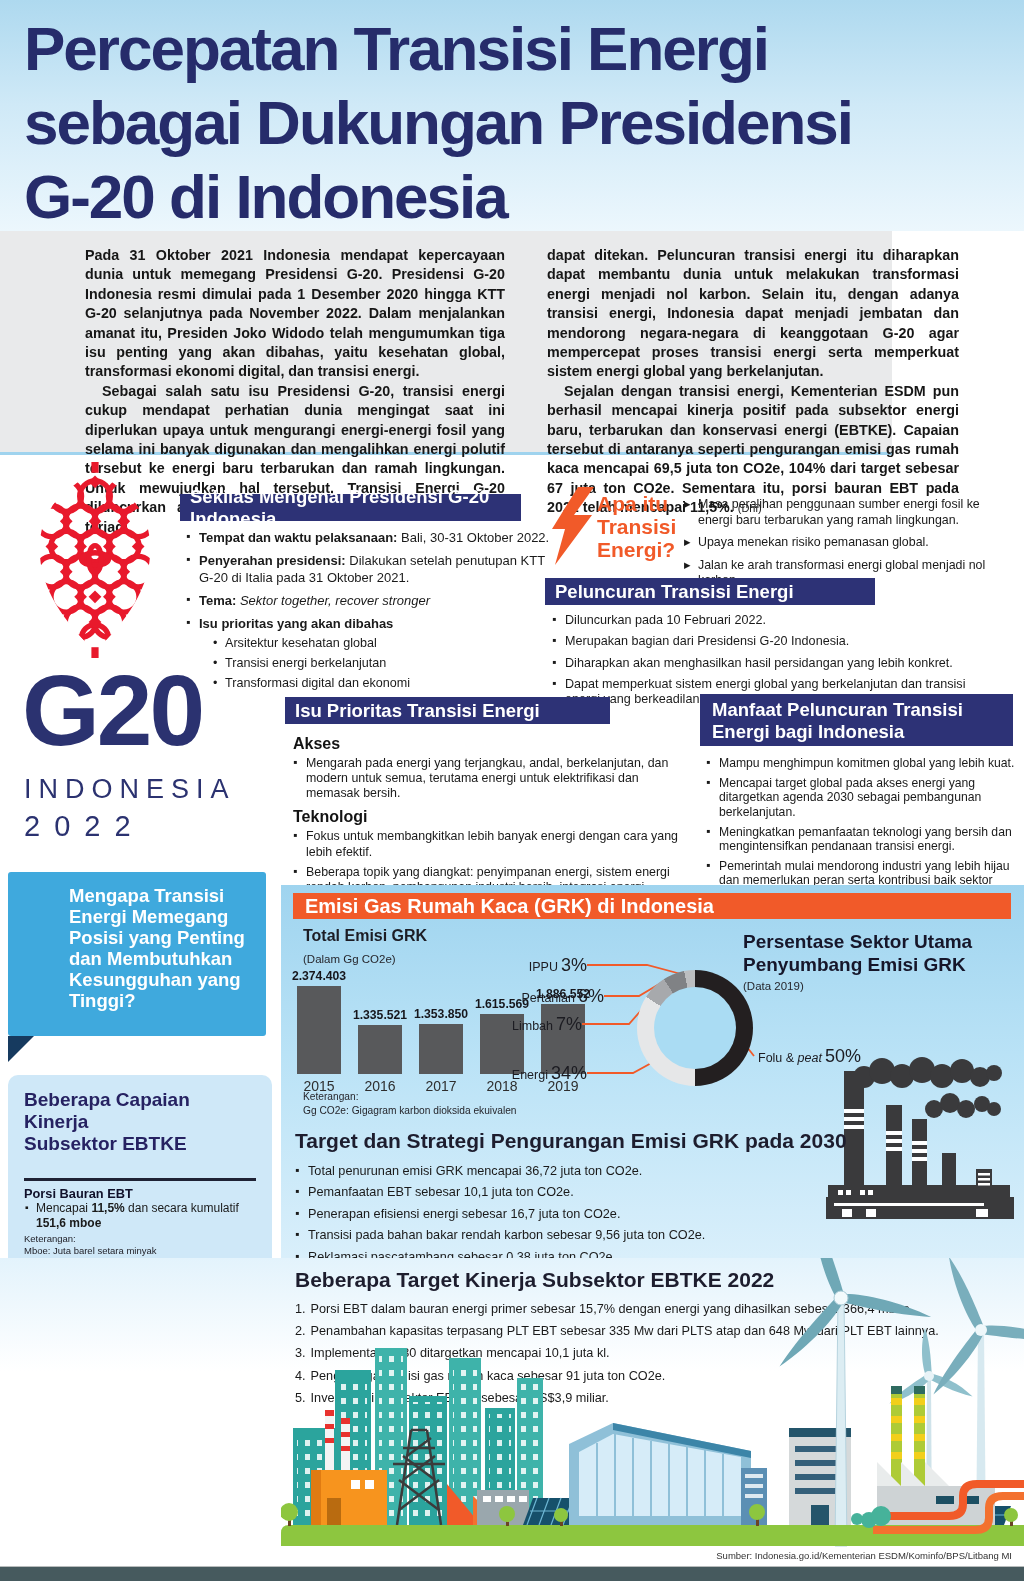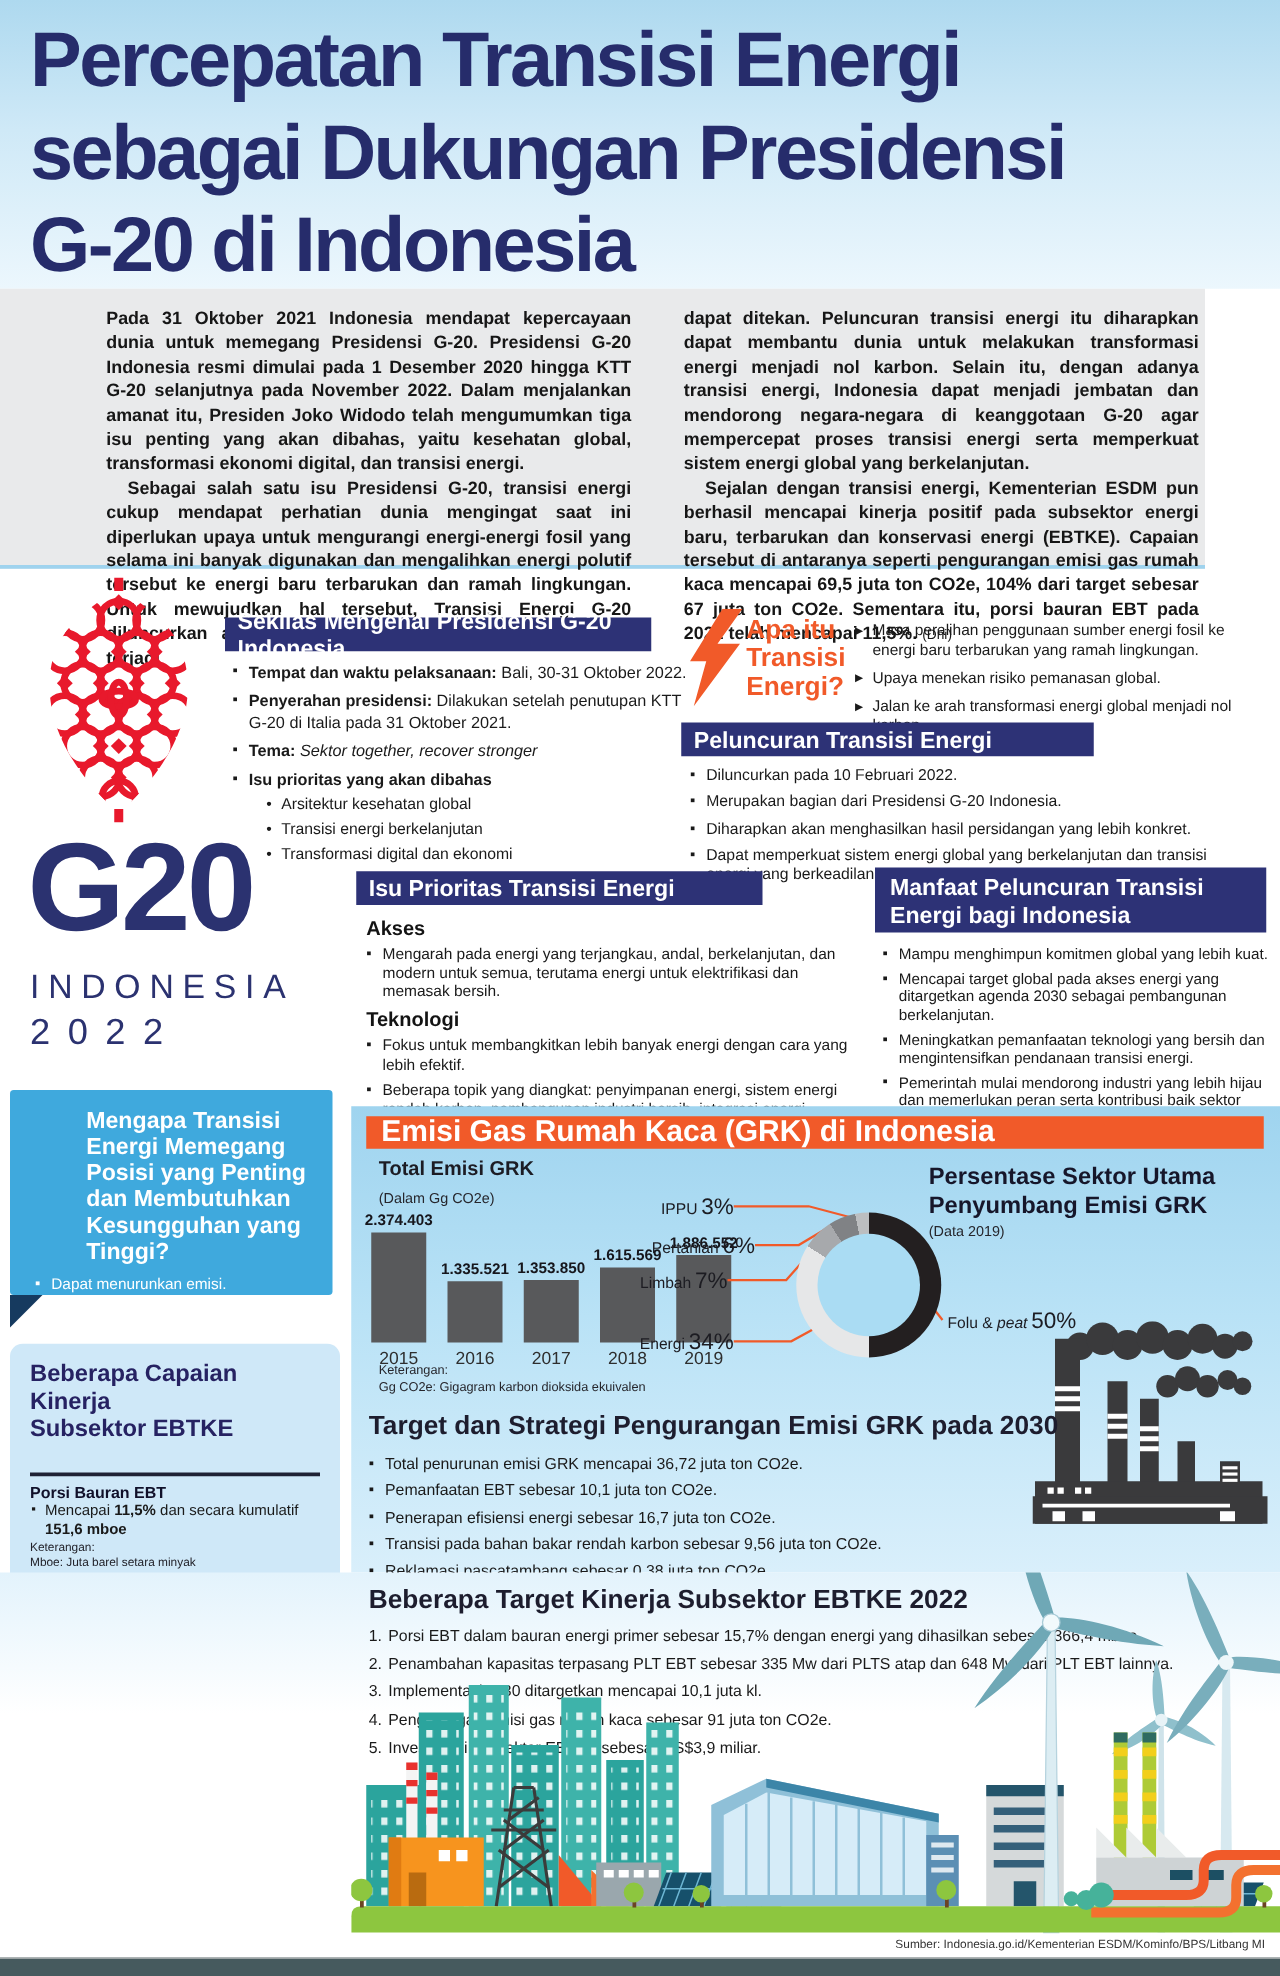--- a/index.html
+++ b/index.html
@@ -7,21 +7,21 @@
   #page { position:relative; width:1024px; height:1581px; overflow:hidden; background:#fff; }
   .abs { position:absolute; }
 
   
   #hdr { left:0; top:0; width:1024px; height:231px;
          background:linear-gradient(180deg,#aed9ef 0%,#cfe9f7 45%,#ecf7fd 100%); }
   #title { left:24px; top:12px; width:980px; color:#262c6b; font-weight:bold;
            font-size:62px; line-height:74px; letter-spacing:-2px; }
 
   
-  #intro { left:0; top:231px; width:964px; height:224px; background:#e9eaeb;
+  #intro { left:0; top:231px; width:892px; height:224px; background:#e9eaeb;
            border-bottom:3px solid #9fd3ee;padding-left:13px; }
   .icol { position:absolute; top:15px; font-size:14.3px; font-weight:bold; color:#161616;
           line-height:19.4px; text-align:justify; }
   #icol1 { left:85px; width:420px; }
   #icol2 { left:547px; width:412px; }
   .p2 { text-indent:17px; }
   .byline { font-weight:normal; font-size:11px; }
 
   
   #g20 { left:20px; top:462px; width:252px; height:400px; }
@@ -93,21 +93,21 @@
   .cap-sec:last-child { border-bottom:none; }
   .cap-h { font-size:12.8px; font-weight:bold; color:#10102a; line-height:15px; }
   .cap-li { position:relative; padding-left:12px; font-size:12px; line-height:14.5px; color:#1a1a1a; }
   .cap-li::before { content:"▪"; position:absolute; left:1px; top:-1px; font-size:10.5px; }
   .cap-note { font-size:9.5px; color:#22222a; line-height:1.3; margin-top:3px; }
 
   
   #grk { left:281px; top:885px; width:743px; height:373px;
          background:linear-gradient(180deg,#9fd4ef 0%,#b9e2f6 45%,#d9effb 100%); }
   #grk-bar { position:absolute; left:12px; top:8px; width:718px; height:26px; background:#f15a29;
-             color:#fff; font-weight:bold; font-size:24px; display:flex; align-items:center; padding-left:12px; }
+             color:#fff; font-weight:bold; font-size:20px; display:flex; align-items:center; padding-left:12px; }
   #grk-ltitle { position:absolute; left:22px; top:42px; font-size:16px; font-weight:bold; color:#1c1c24; }
   #grk-lsub { position:absolute; left:22px; top:68px; font-size:11.5px; color:#26262c; }
   #grk-chart { position:absolute; left:16px; top:84px; display:flex; align-items:flex-end; gap:17px; }
   .bcol { display:flex; flex-direction:column; justify-content:flex-end; align-items:center; width:44px; }
   .bval { font-size:12.2px; font-weight:bold; color:#16161c; margin-bottom:3px; white-space:nowrap; }
   .bbar { width:44px; }
   .byear { font-size:14px; color:#2e2e2e; margin-top:4px; }
   #grk-note { position:absolute; left:22px; top:205px; font-size:10.2px; color:#26262c; line-height:1.35; }
   #donut { position:absolute; left:356px; top:85px; width:116px; height:116px; border-radius:50%; }
   #donut::after { content:""; position:absolute; inset:17px; border-radius:50%; background:#aadcf3; }
@@ -281,25 +281,20 @@
   </div>
   <ul id="man-list" class="abs">
     <li class="sq-li">Mampu menghimpun komitmen global yang lebih kuat.</li>
     <li class="sq-li">Mencapai target global pada akses energi yang ditargetkan agenda 2030 sebagai pembangunan berkelanjutan.</li>
     <li class="sq-li">Meningkatkan pemanfaatan teknologi yang bersih dan mengintensifkan pendanaan transisi energi.</li>
     <li class="sq-li">Pemerintah mulai mendorong industri yang lebih hijau dan memerlukan peran serta kontribusi baik sektor swasta maupun filantropi untuk melakukan pendanaan inovatif.</li>
   </ul>
 
   <div id="mengapa" class="abs">
     <div id="mengapa-title">Mengapa Transisi Energi Memegang Posisi yang Penting dan Membutuhkan Kesungguhan yang Tinggi?</div>
-    <ul>
-      <li class="sq-li">Dapat menurunkan emisi.</li>
-      <li class="sq-li">Memerlukan biaya yang besar.</li>
-      <li class="sq-li">Dampak yang dihasilkan dari transisi energi harus seminimal mungkin bagi kehidupan sosial dan ekonomi masyarakat.</li>
-    </ul>
   </div>
   <div id="mengapa-tri" class="abs"></div>
 
   <div id="capaian" class="abs">
     <div id="cap-title">
       <div>Beberapa Capaian Kinerja</div>
       <div>Subsektor EBTKE</div>
     </div>
     <div class="cap-sec">
       <div class="cap-h">Porsi Bauran EBT</div>

